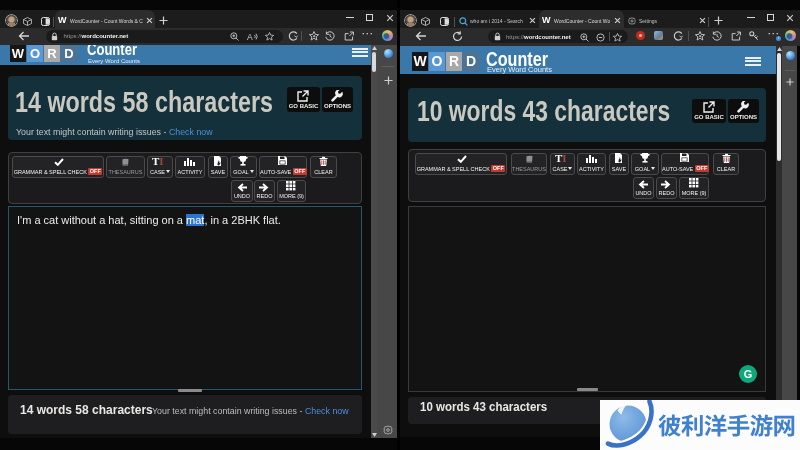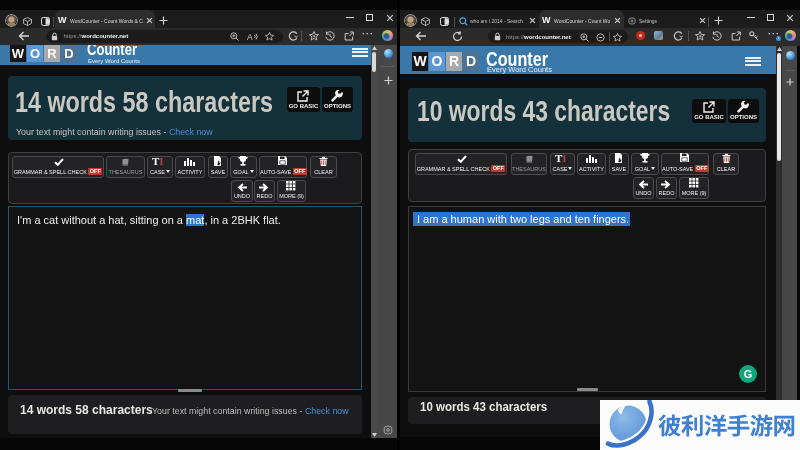--- a/index.html
+++ b/index.html
@@ -464,21 +464,20 @@
       <rect x="3.4" y="0.0" width="2.6" height="2.6" fill="#fff"></rect>
       <rect x="6.8" y="0.0" width="2.6" height="2.6" fill="#fff"></rect>
       <rect x="0.0" y="3.4" width="2.6" height="2.6" fill="#fff"></rect>
       <rect x="3.4" y="3.4" width="2.6" height="2.6" fill="#fff"></rect>
       <rect x="6.8" y="3.4" width="2.6" height="2.6" fill="#fff"></rect>
       <rect x="0.0" y="6.8" width="2.6" height="2.6" fill="#fff"></rect>
       <rect x="3.4" y="6.8" width="2.6" height="2.6" fill="#fff"></rect>
       <rect x="6.8" y="6.8" width="2.6" height="2.6" fill="#fff"></rect>
     </svg>
     <div class="ta" style="left:8px;top:206px;width:358px;height:186px;border:1px solid #3a3a3a"></div>
-    <div class="taline" style="left:13px;top:214px"><span class="sel" style="padding:1px 1px 1px 4px">I am a human with two legs and ten fingers.</span></div>
     <div class="abs" style="left:339px;top:365px;width:18px;height:18px;border-radius:50%;background:#0fa77c;color:#fff;font-weight:bold;font-size:11px;text-align:center;line-height:18px">G</div>
     <div class="abs" style="left:177px;top:388px;width:21px;height:3px;background:#8a8a8a;border-radius:1px"></div>
     <div class="bbar" style="left:8px;top:397px;width:358px;height:27px"></div>
     <div class="bbold" style="left:20px;top:401.2px;transform:scaleX(0.92)">10 words 43 characters</div>
     <div class="sbar" style="left:376px;top:46px;width:6px;height:391px;background:#2d2d2d"></div>
     <svg class="abs" style="left:376.5px;top:47px" width="5" height="4">
       <path d="M2.5 0 L5 4 H0Z" fill="#cfcfcf"></path>
     </svg>
     <div class="sbthumb" style="left:377px;top:53px;width:4px;height:108px;background:#e8e8e8"></div>
     <div class="sbar" style="left:382px;top:46px;width:15px;height:391px;background:#474747"></div>

